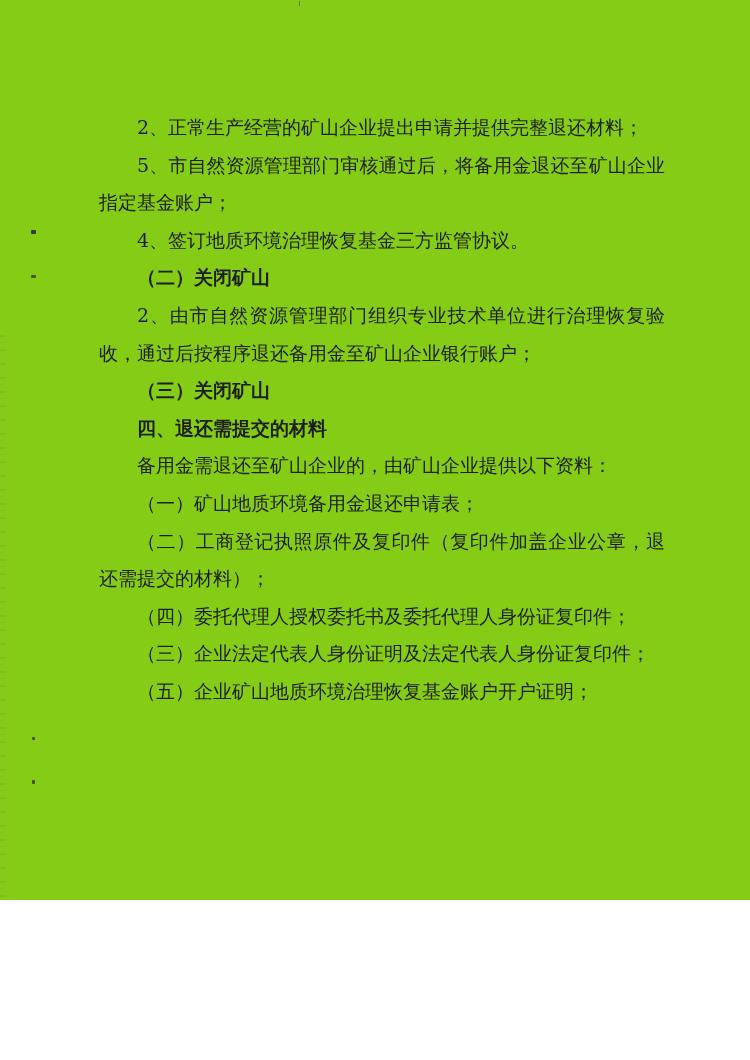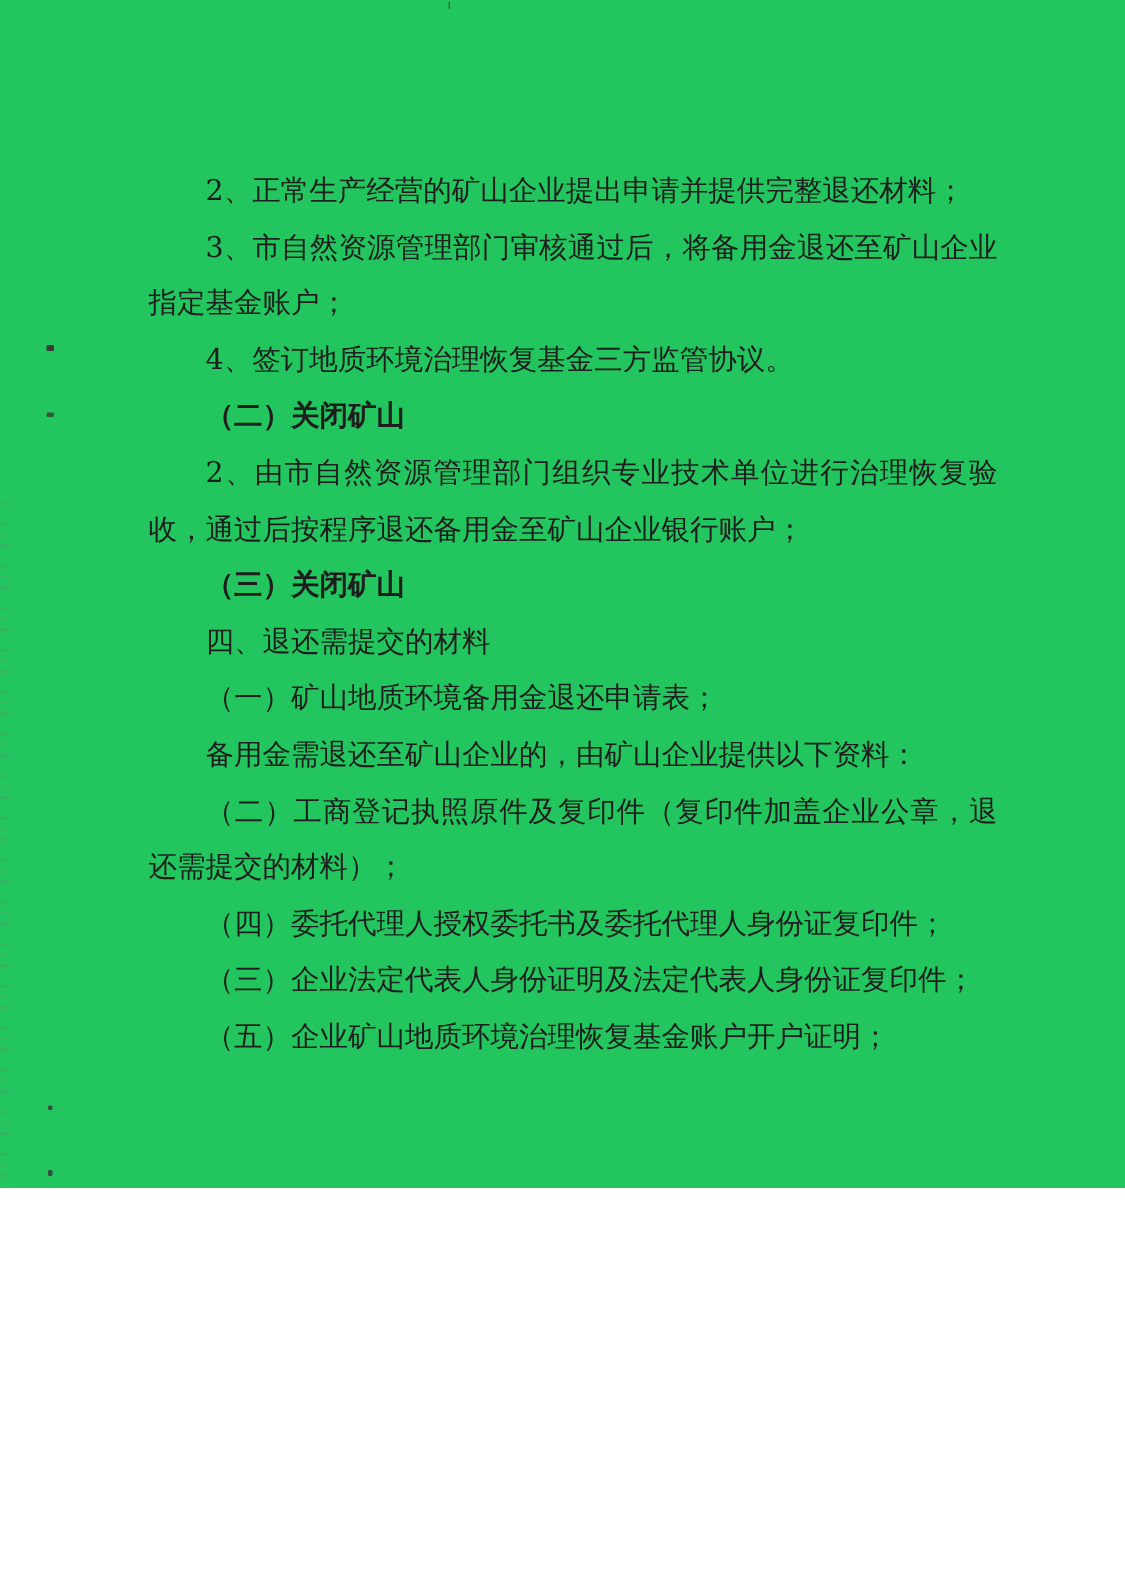--- a/index.html
+++ b/index.html
@@ -4,22 +4,22 @@
 <style>
   * { box-sizing: border-box; }
   html, body {
     margin: 0;
     padding: 0;
     background: #ffffff;
   }
   .page {
     position: relative;
     width: 750px;
-    height: 792px;
-    background: #22c55e;
+    height: 900px;
+    background: #84cc16;
     overflow: hidden;
     font-family: "DejaVu Serif", "Liberation Serif", serif;
   }
   .content {
     position: absolute;
     left: 99px;
     top: 109px;
     width: 566px;
     color: #1e1e1e;
     font-size: 19px;
@@ -28,21 +28,21 @@
   }
   .content p {
     margin: 0;
     padding: 0;
     text-indent: 2em;
   }
   .content p.heading-kai {
     font-weight: bold;
   }
   .content p.heading-hei {
-    font-weight: normal;
+    font-weight: bold;
     font-family: "DejaVu Sans", "Liberation Sans", sans-serif;
   }
   .page-number {
     position: absolute;
     top: 981px;
     left: 0;
     width: 100%;
     text-align: center;
     font-size: 13px;
     font-weight: bold;
@@ -76,28 +76,28 @@
     );
   }
 </style>
 </head>
 <body>
 
 <div class="page">
 
   <div class="content">
     <p class="body">2、正常生产经营的矿山企业提出申请并提供完整退还材料；</p>
-    <p class="body">3、市自然资源管理部门审核通过后，将备用金退还至矿山企业指定基金账户；</p>
+    <p class="body">5、市自然资源管理部门审核通过后，将备用金退还至矿山企业指定基金账户；</p>
     <p class="body">4、签订地质环境治理恢复基金三方监管协议。</p>
     <p class="heading-kai">（二）关闭矿山</p>
     <p class="body">2、由市自然资源管理部门组织专业技术单位进行治理恢复验收，通过后按程序退还备用金至矿山企业银行账户；</p>
     <p class="heading-kai">（三）关闭矿山</p>
     <p class="heading-hei">四、退还需提交的材料</p>
+    <p class="body">备用金需退还至矿山企业的，由矿山企业提供以下资料：</p>
     <p class="body">（一）矿山地质环境备用金退还申请表；</p>
-    <p class="body">备用金需退还至矿山企业的，由矿山企业提供以下资料：</p>
     <p class="body">（二）工商登记执照原件及复印件（复印件加盖企业公章，退还需提交的材料）；</p>
     <p class="body">（四）委托代理人授权委托书及委托代理人身份证复印件；</p>
     <p class="body">（三）企业法定代表人身份证明及法定代表人身份证复印件；</p>
     <p class="body">（五）企业矿山地质环境治理恢复基金账户开户证明；</p>
   </div>
 
   <div class="page-number">3</div>
 
   <div class="speck speck-1"></div>
   <div class="speck speck-2"></div>

